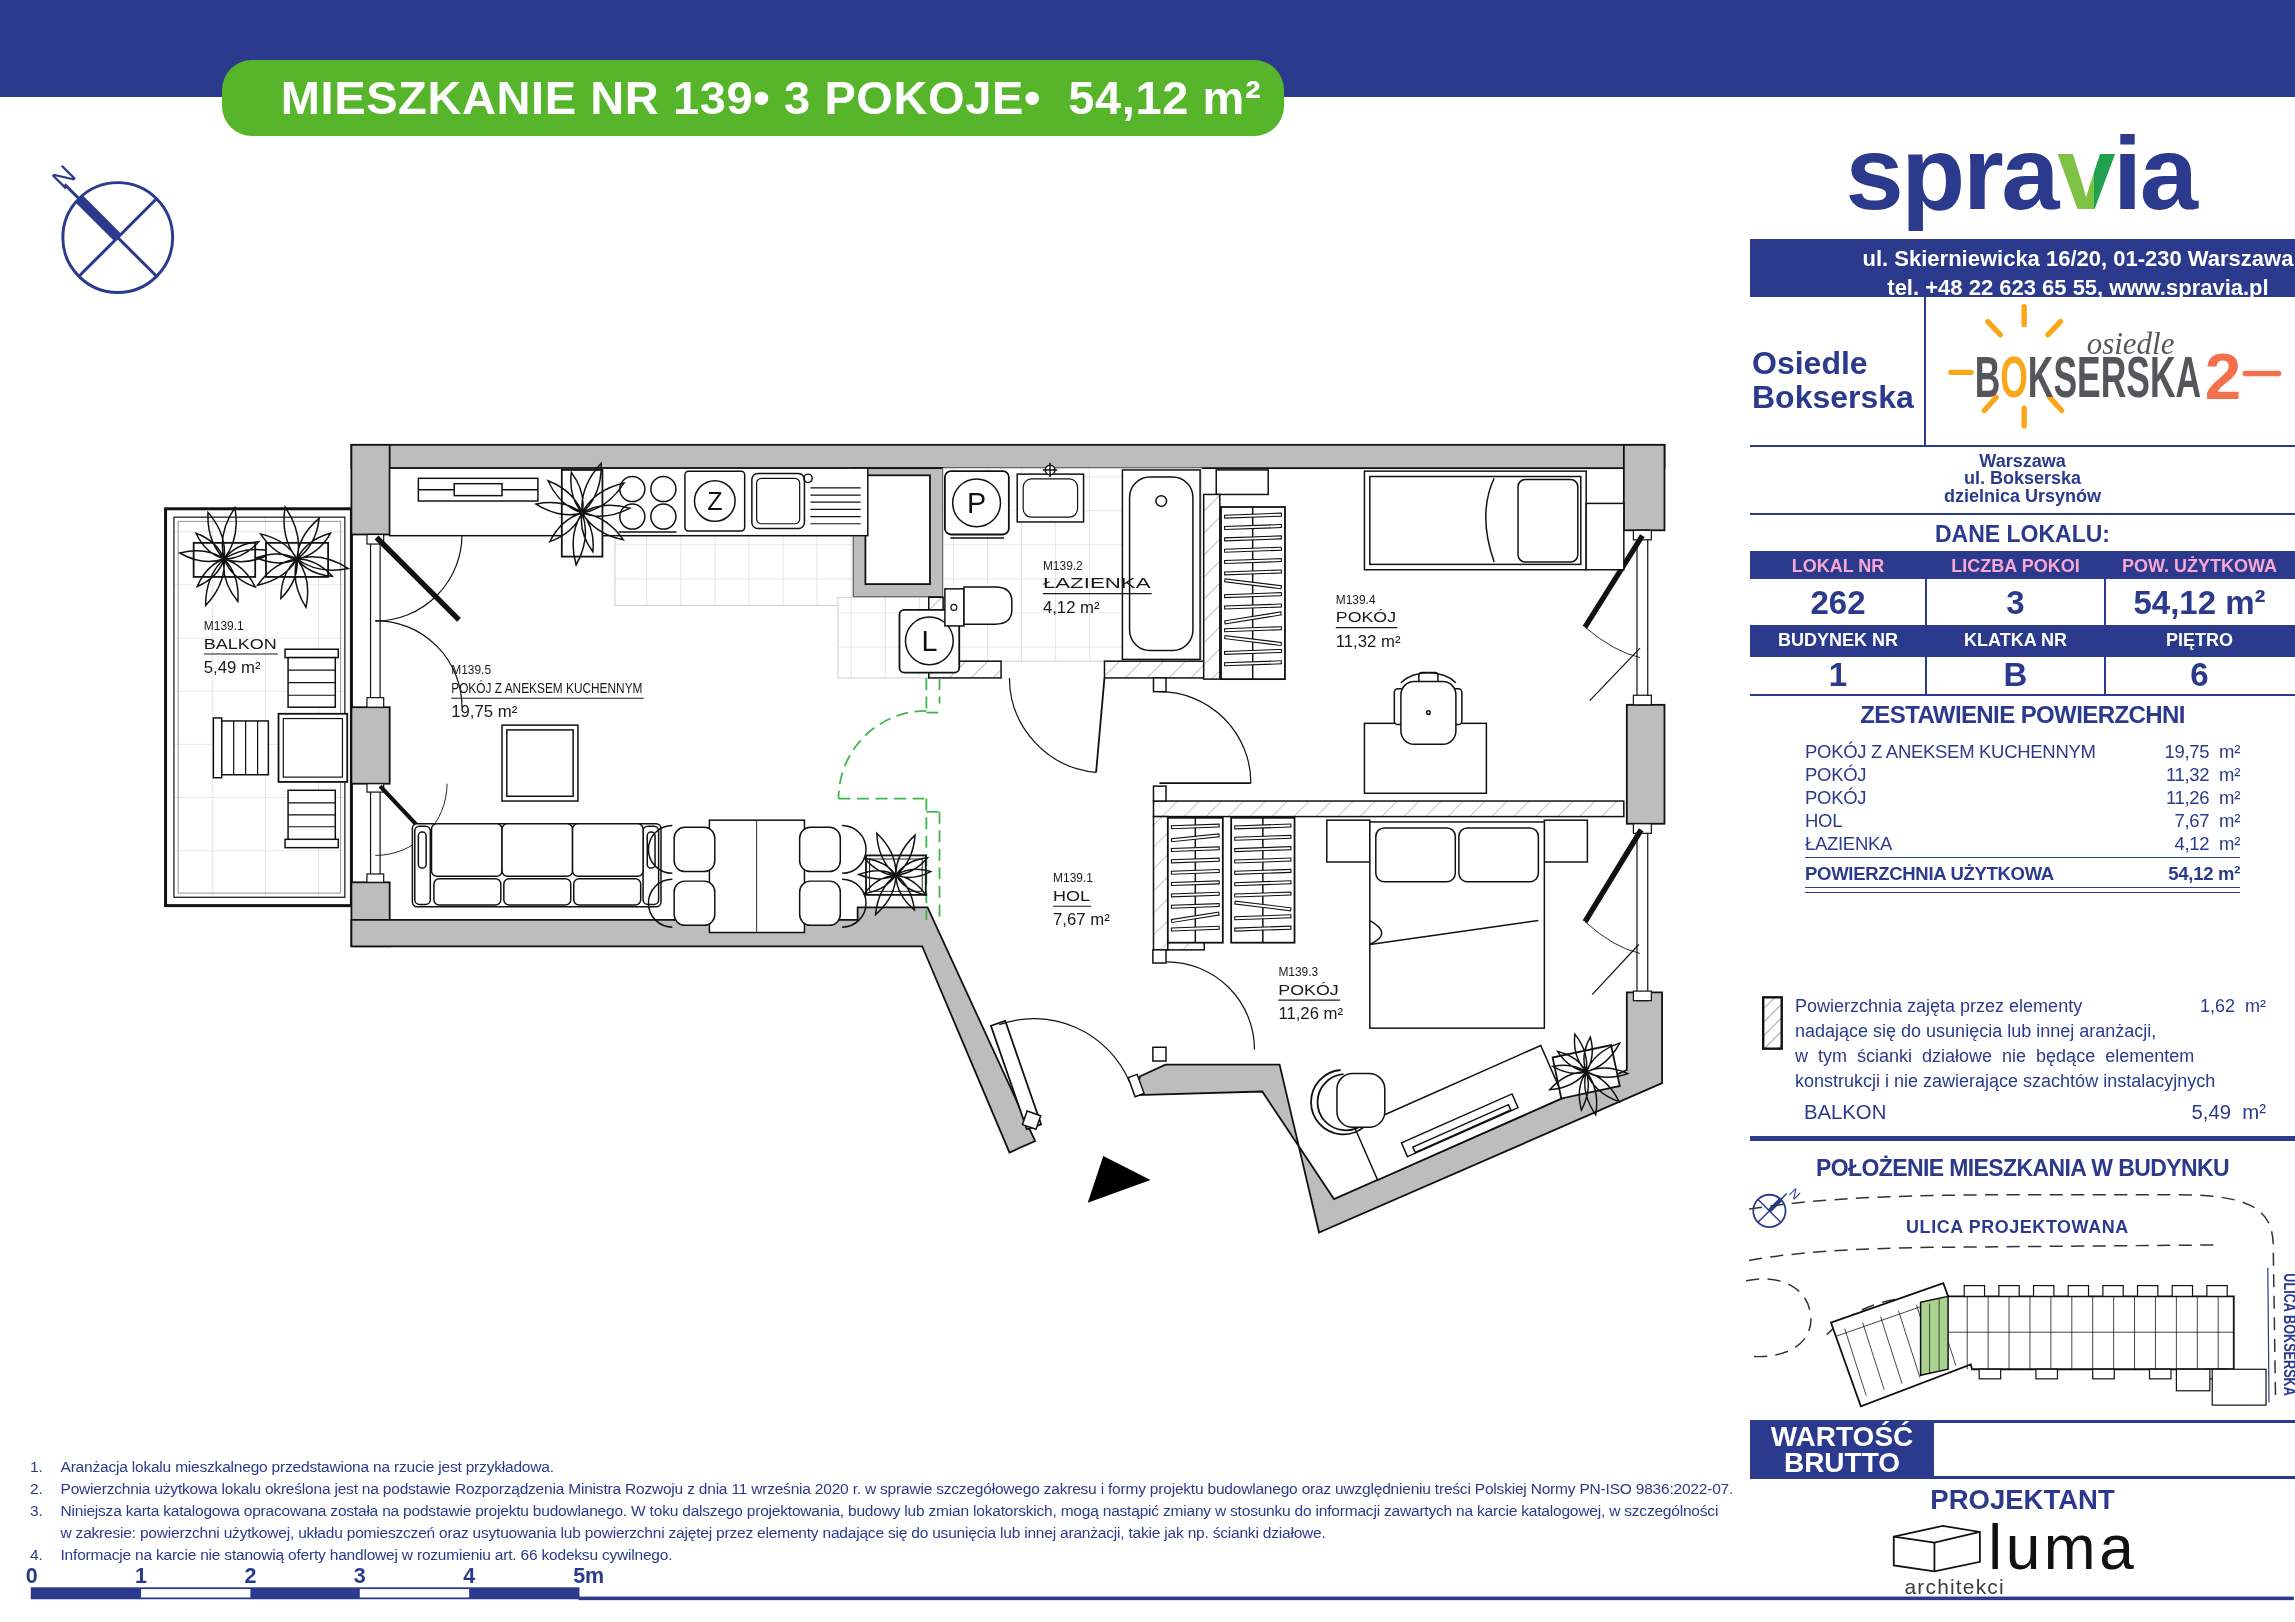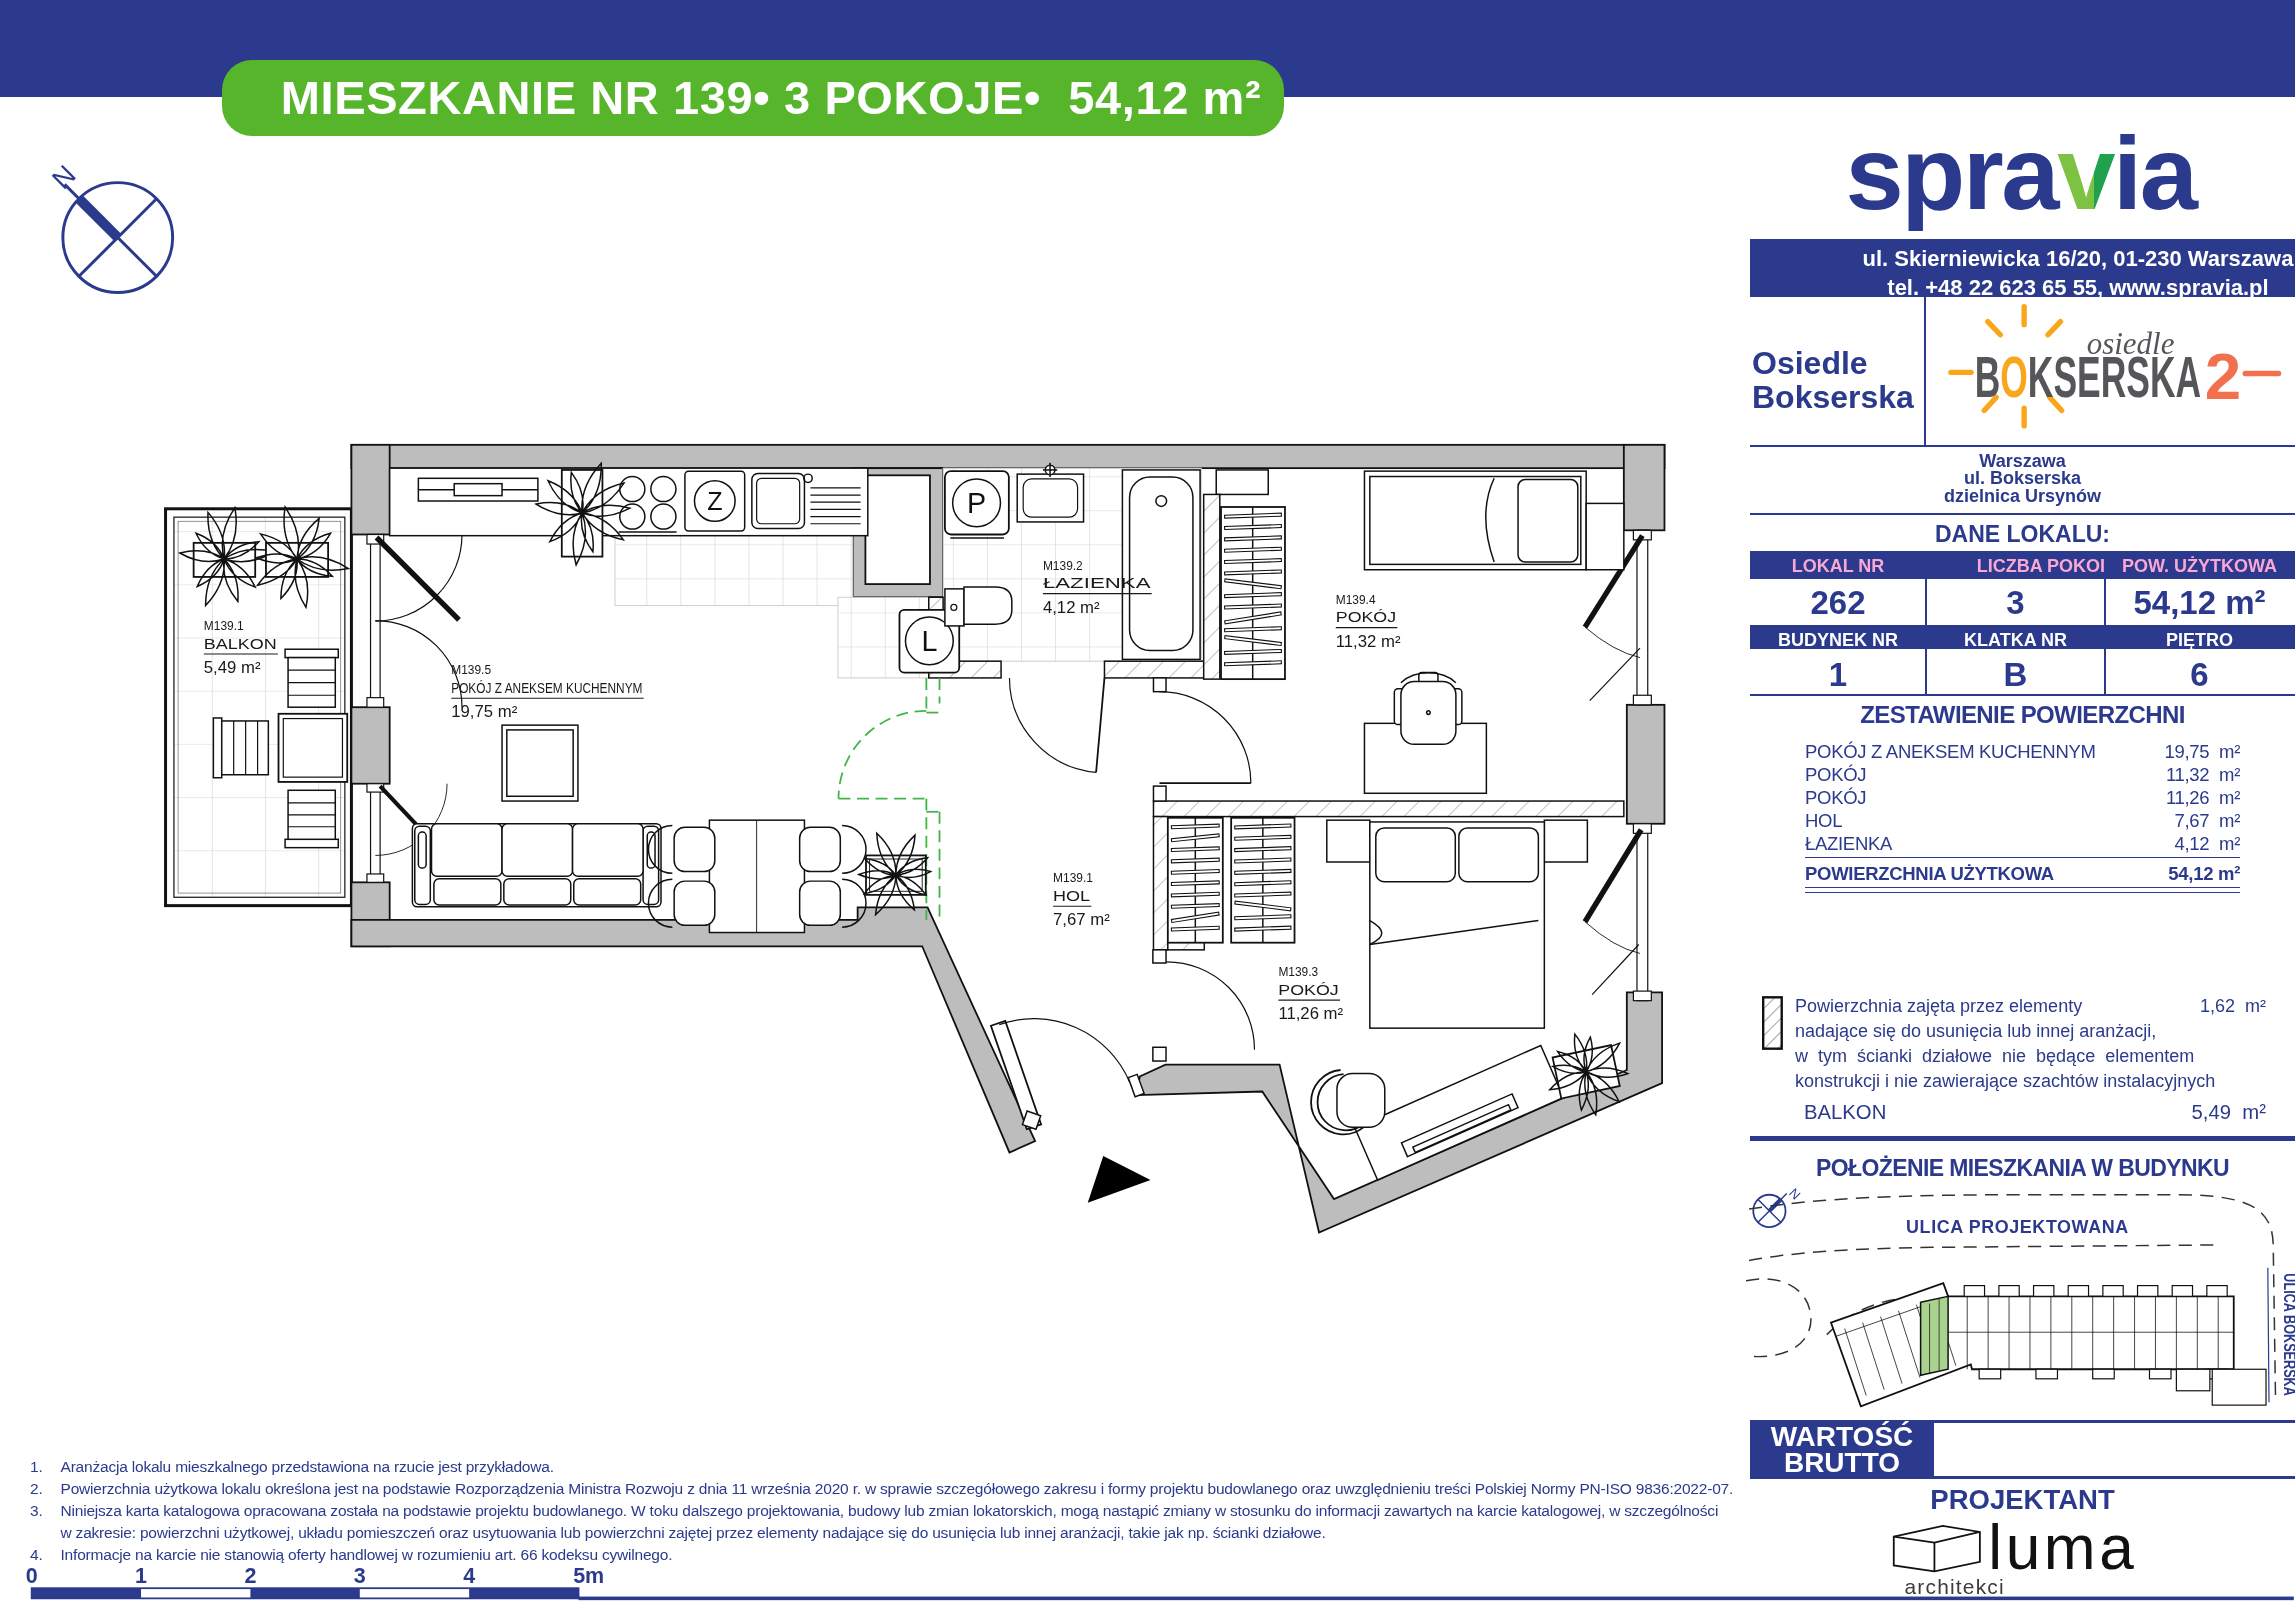--- a/index.html
+++ b/index.html
@@ -61,31 +61,31 @@
 <div class="abs" style="left:1750px;top:445px;width:545px;height:1.8px;background:#2b3a8c;"></div>
 
 <div class="abs navy" style="left:1750px;top:453px;width:545px;text-align:center;font-size:18px;font-weight:bold;line-height:17.3px;">Warszawa<br>ul. Bokserska<br>dzielnica Ursynów</div>
 
 <div class="abs" style="left:1750px;top:513px;width:545px;height:2.4px;background:#2b3a8c;"></div>
 
 <div class="abs navy" style="left:1750px;top:521px;width:545px;text-align:center;font-size:23px;font-weight:bold;">DANE LOKALU:</div>
 
 <div class="abs" style="left:1750px;top:551px;width:545px;height:28px;background:#2b3a8c;color:#f9a8d4;font-weight:bold;font-size:18px;">
 <div class="abs" style="left:0;top:4.8px;width:176px;text-align:center;">LOKAL NR</div>
-<div class="abs" style="left:176px;top:4.8px;width:179px;text-align:right;">LICZBA POKOI</div>
+<div class="abs" style="left:176px;top:4.8px;width:179px;text-align:center;">LICZBA POKOI</div>
 <div class="abs" style="left:355px;top:4.8px;width:189px;text-align:center;">POW. UŻYTKOWA</div>
 </div>
 
 <div class="abs navy" style="left:1750px;top:584px;width:545px;height:42px;font-weight:bold;font-size:33px;">
 <div class="abs" style="left:0;top:0;width:176px;text-align:center;">262</div>
 <div class="abs" style="left:176px;top:0;width:179px;text-align:center;">3</div>
 <div class="abs" style="left:355px;top:0;width:189px;text-align:center;">54,12 m²</div>
 </div>
 
-<div class="abs" style="left:1750px;top:625px;width:545px;height:24px;background:#2b3a8c;color:#fff;font-weight:bold;font-size:18px;">
+<div class="abs" style="left:1750px;top:625px;width:545px;height:32px;background:#2b3a8c;color:#fff;font-weight:bold;font-size:18px;">
 <div class="abs" style="left:0;top:4.8px;width:176px;text-align:center;">BUDYNEK NR</div>
 <div class="abs" style="left:176px;top:4.8px;width:179px;text-align:center;">KLATKA NR</div>
 <div class="abs" style="left:355px;top:4.8px;width:189px;text-align:center;">PIĘTRO</div>
 </div>
 
 <div class="abs navy" style="left:1750px;top:656px;width:545px;height:38px;font-weight:bold;font-size:33px;">
 <div class="abs" style="left:0;top:0;width:176px;text-align:center;">1</div>
 <div class="abs" style="left:176px;top:0;width:179px;text-align:center;">B</div>
 <div class="abs" style="left:355px;top:0;width:189px;text-align:center;">6</div>
 </div>

